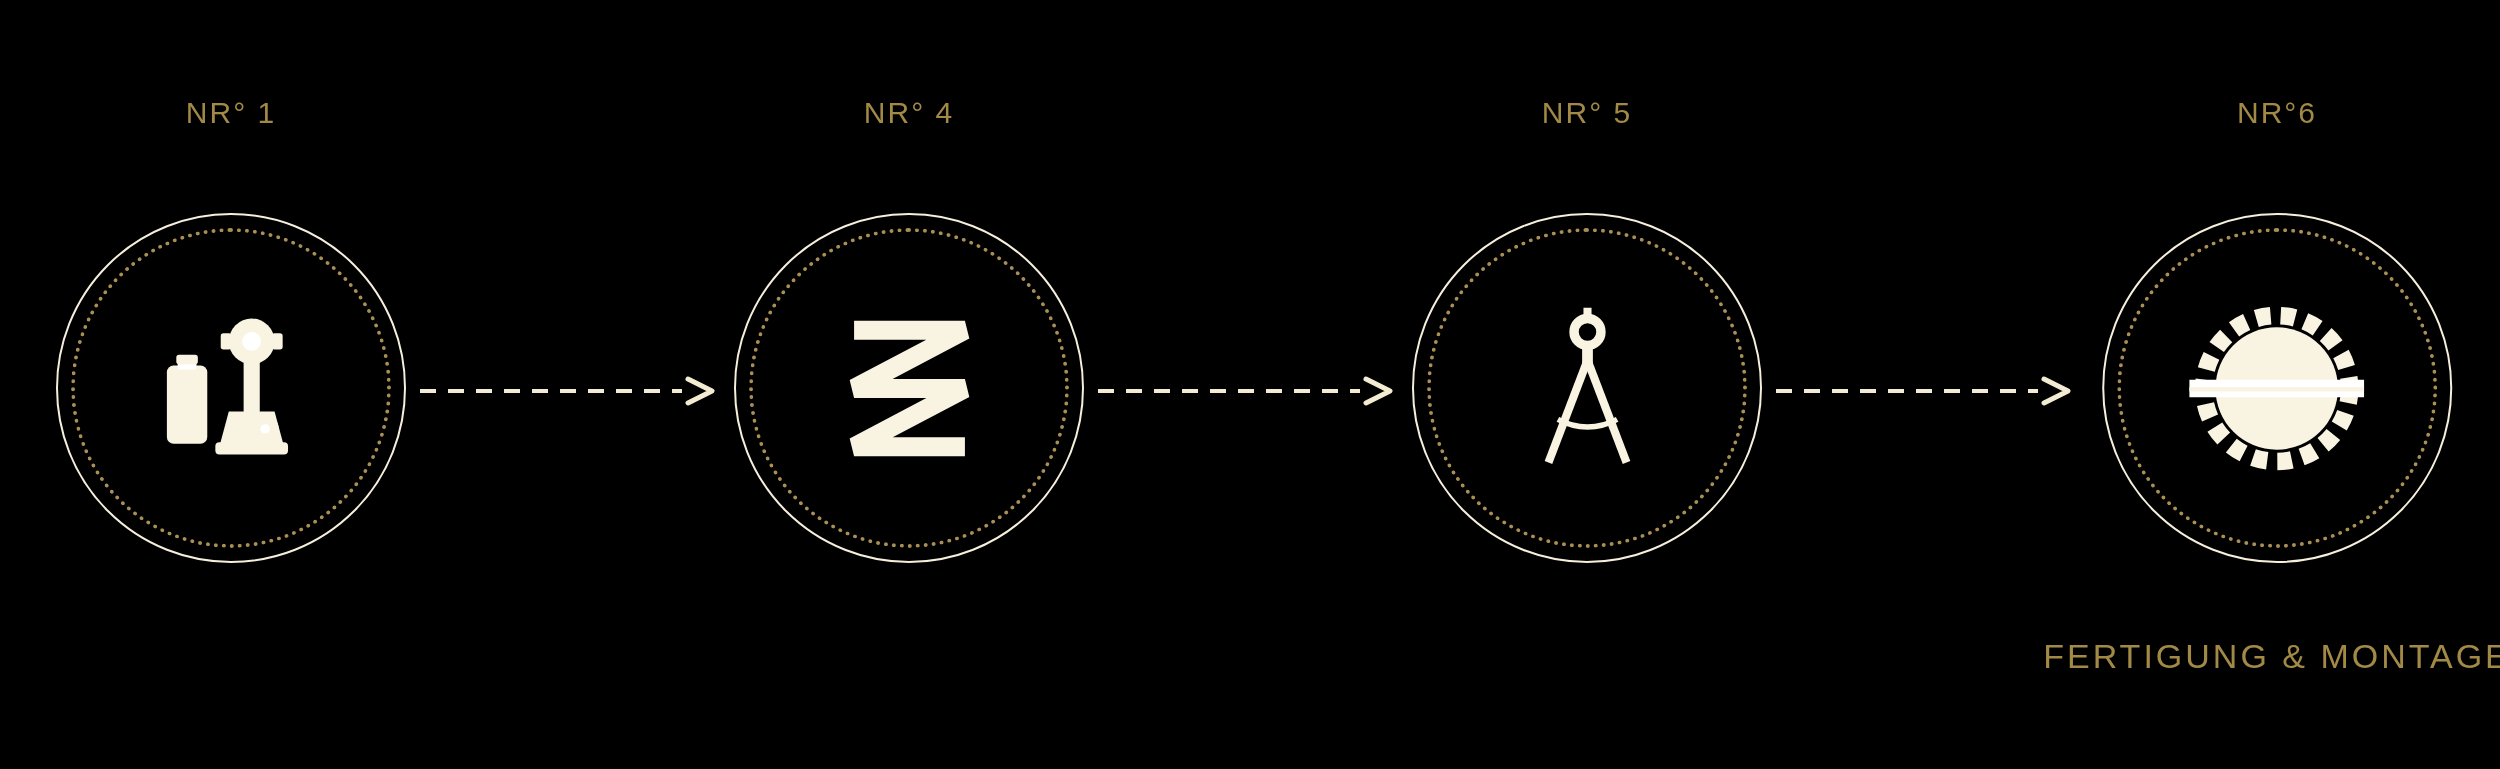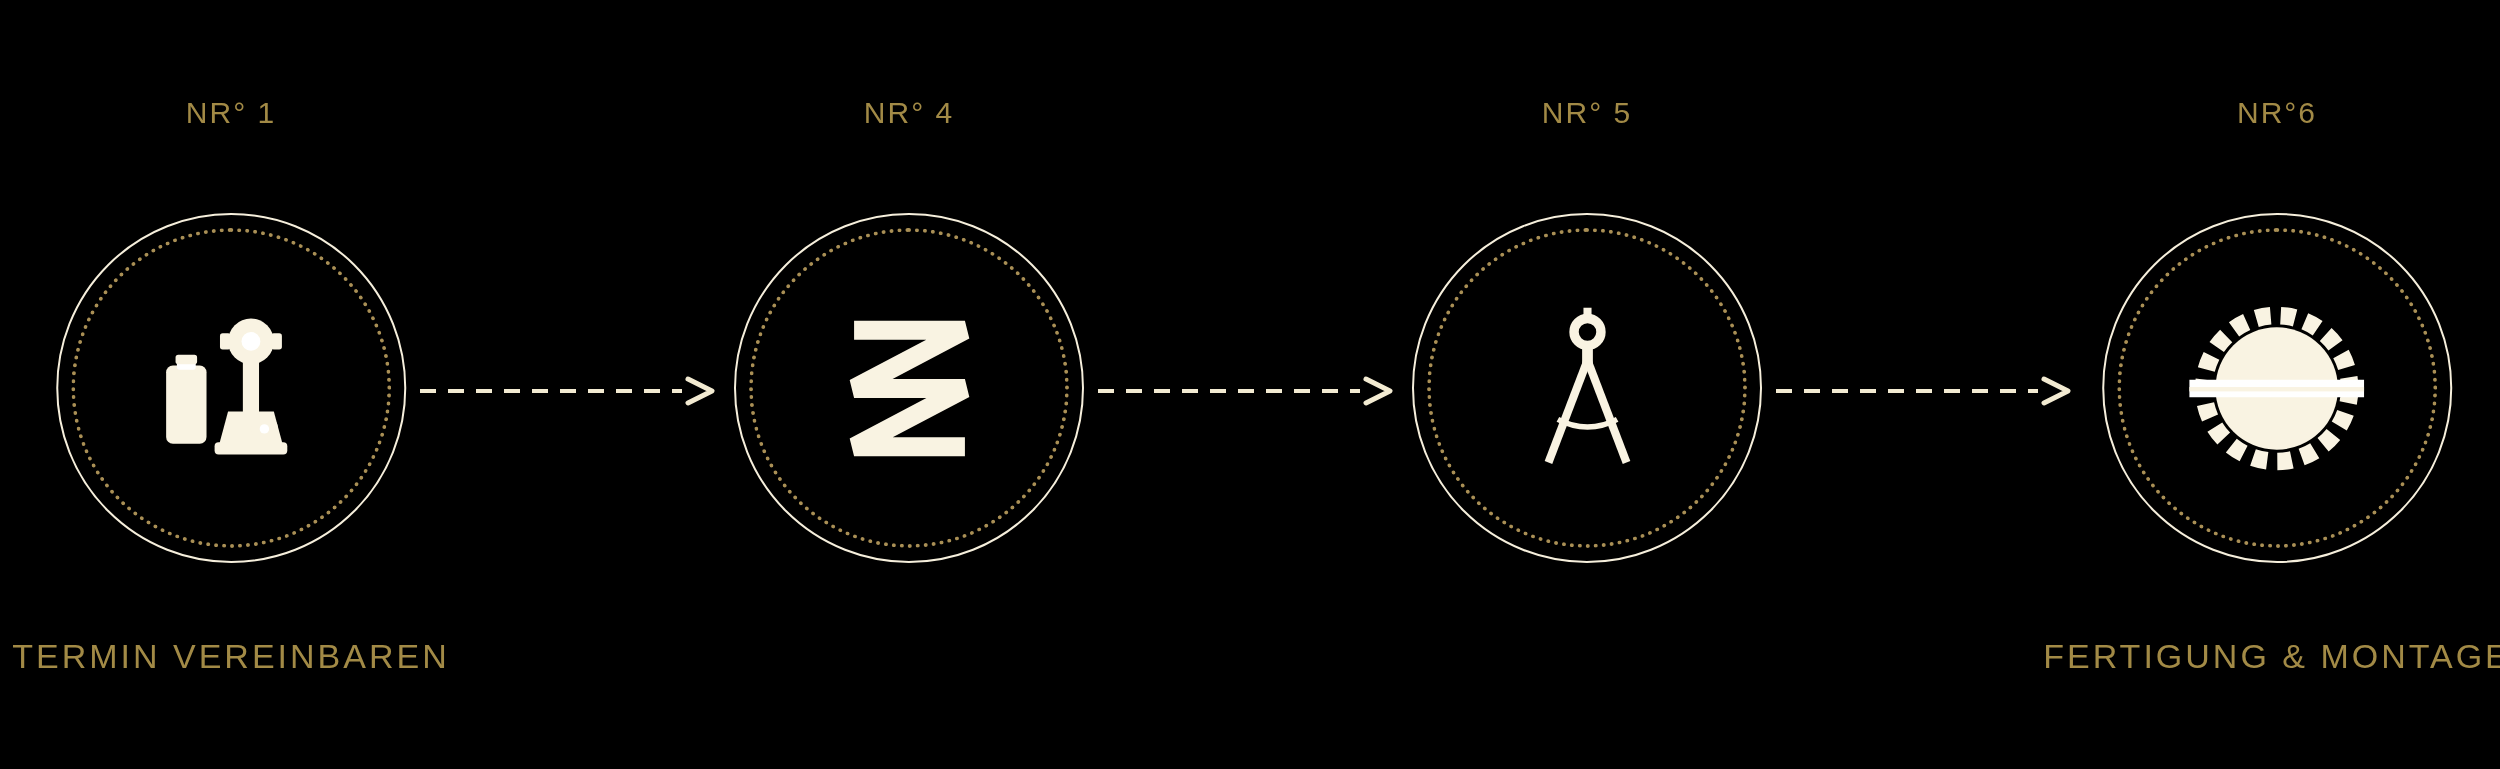--- a/index.html
+++ b/index.html
@@ -94,21 +94,20 @@
             <rect x="90" y="24" width="8" height="12" rx="2"></rect>
             <rect x="69" y="45" width="12" height="40"></rect>
             <path d="M58,82 L92,82 L99,108 L51,108 Z"></path>
             <rect x="48" y="105" width="54" height="9" rx="3"></rect>
             <circle cx="85" cy="95" r="10"></circle>
             <circle cx="85" cy="95" r="3.5" fill="#ffffff"></circle>
           </g>
         </svg>
       </div>
     </div>
-    <div class="step-label">TERMIN VEREINBAREN</div>
   </div>
 
   <div class="step step-2">
     <div class="step-number">NR° 4</div>
     <div class="circle-outer">
       <div class="circle-dotted">
         <svg class="icon" viewBox="0 0 120 120" xmlns="http://www.w3.org/2000/svg">
           <polyline points="22,20 98,20 22,60 98,60 22,100 98,100" fill="none" stroke="#F9F3E2" stroke-width="13" stroke-linejoin="miter"></polyline>
         </svg>
       </div>

